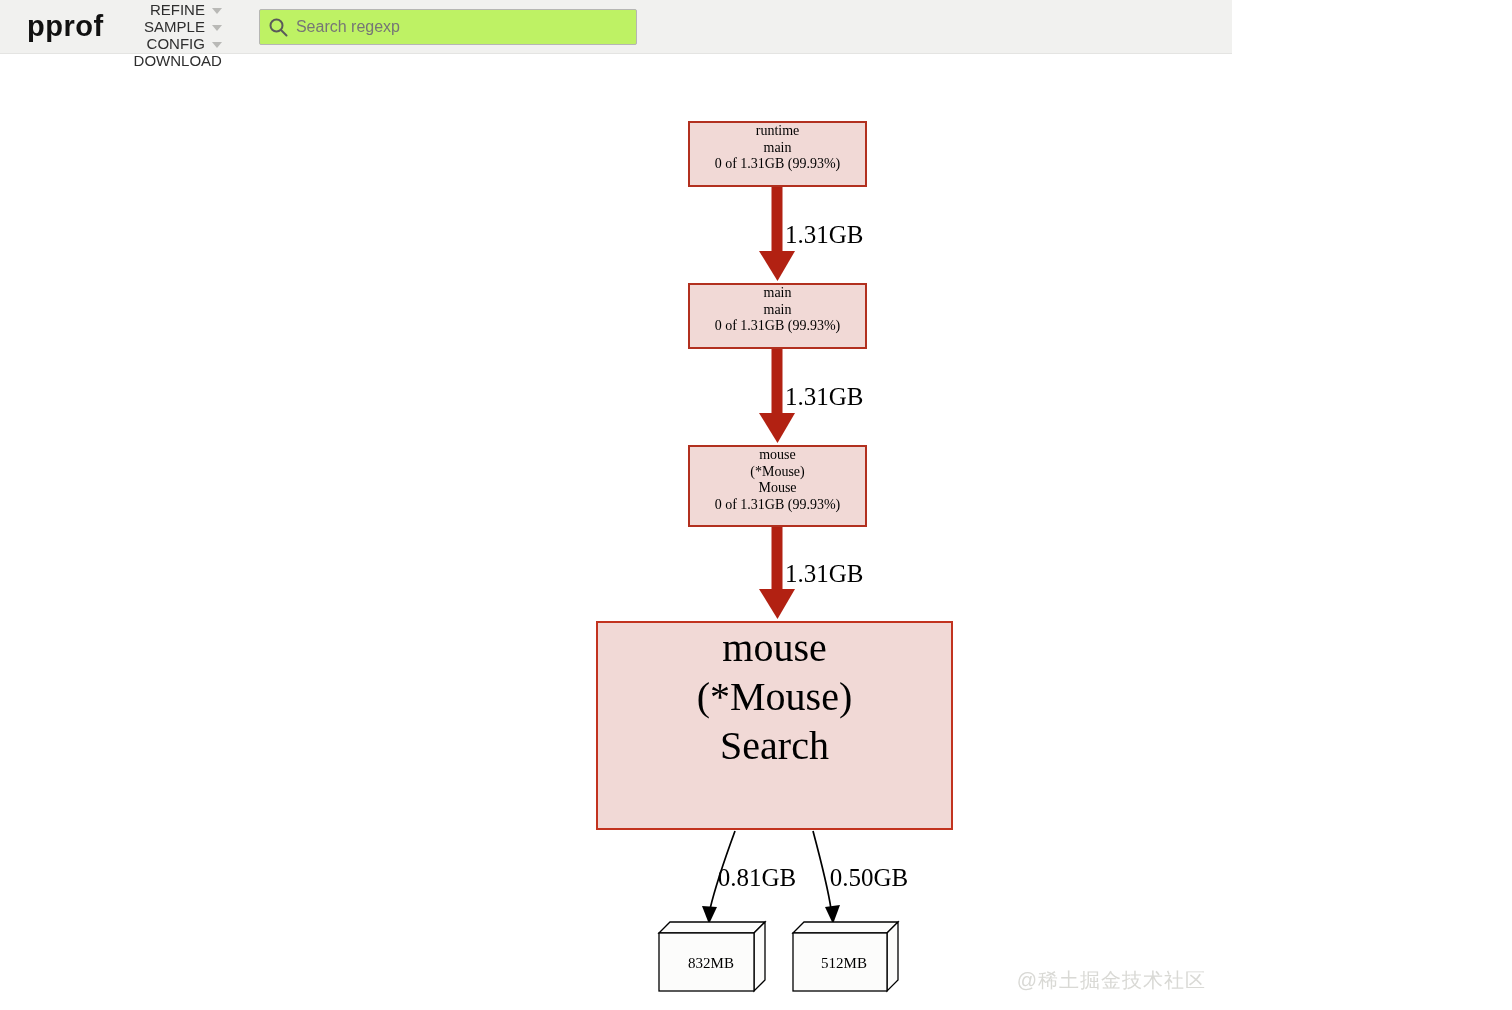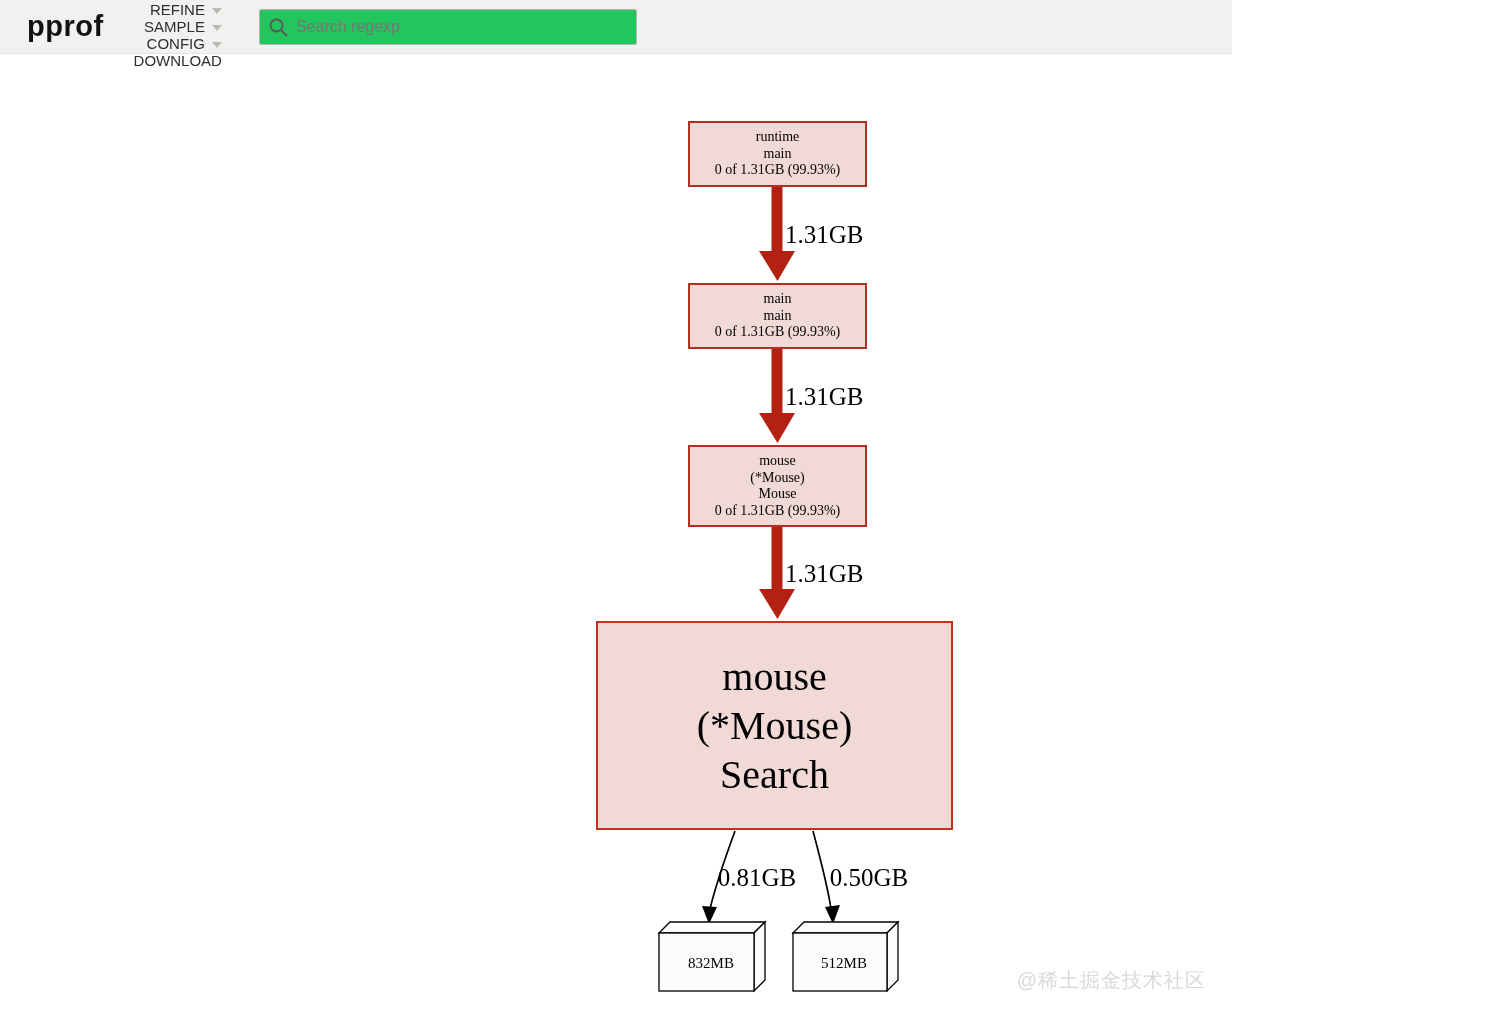--- a/index.html
+++ b/index.html
@@ -57,21 +57,21 @@
     position: relative;
     margin-left: 0px;
     width: 378px;
     height: 36px;
   }
   .search input {
     width: 100%;
     height: 100%;
     border: 1px solid #b6b6b4;
     border-radius: 2px;
-    background: #22c55e;
+    background: #bef264;
     padding: 0 10px 0 36px;
     font-size: 16px;
     color: #333333;
     outline: none;
     font-family: "Liberation Sans", sans-serif;
   }
   .search input::placeholder { color: #767676; }
   .search .mag {
     position: absolute;
     left: 9px; top: 8px;
@@ -85,21 +85,21 @@
     width: 1512px;
     height: 1010px;
   }
   .gnode {
     position: absolute;
     background: #f1d9d6;
     border: 2px solid #b2301f;
     display: flex;
     flex-direction: column;
     align-items: center;
-    justify-content: center;
+    justify-content: flex-start;
     text-align: center;
     font-family: "Liberation Serif", "DejaVu Serif", serif;
     color: #000000;
     cursor: pointer;
   }
   .gnode-sm { font-size: 14px; line-height: 16.5px; }
   .gnode-lg { font-size: 40px; line-height: 49px; border-color: #c2331f; }
   .edge-label-serif {
     font-family: "Liberation Serif", "DejaVu Serif", serif;
     fill: #000000;

